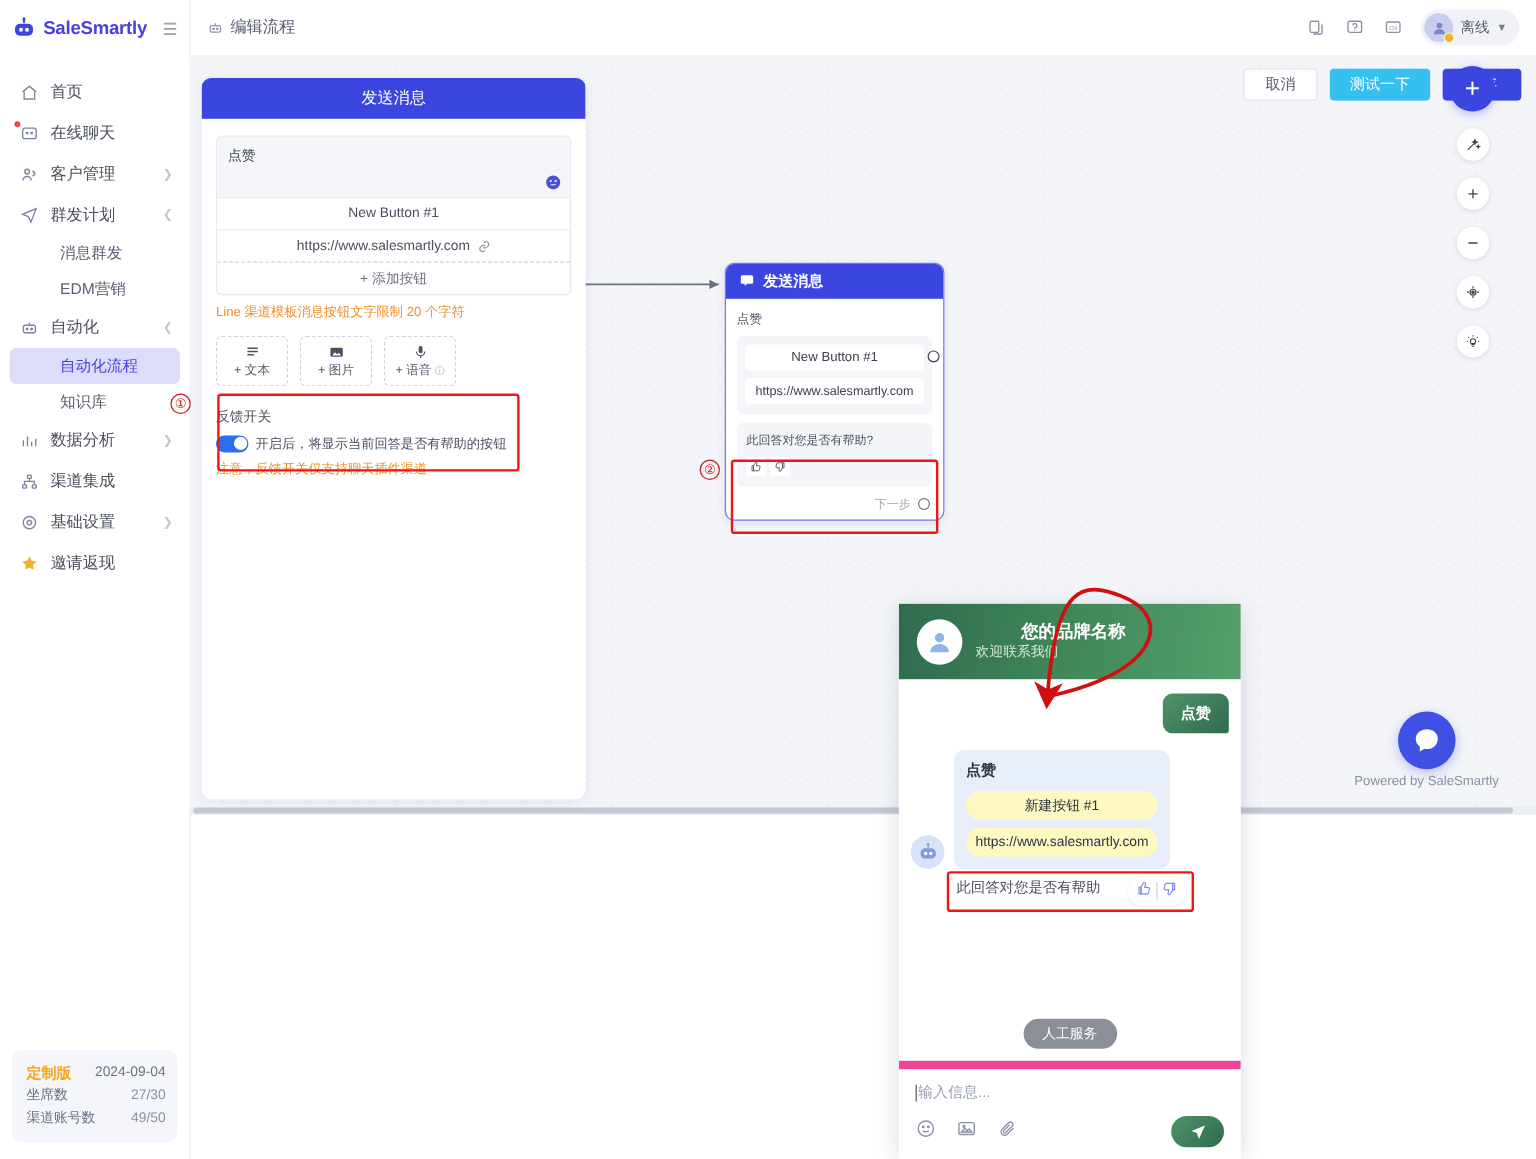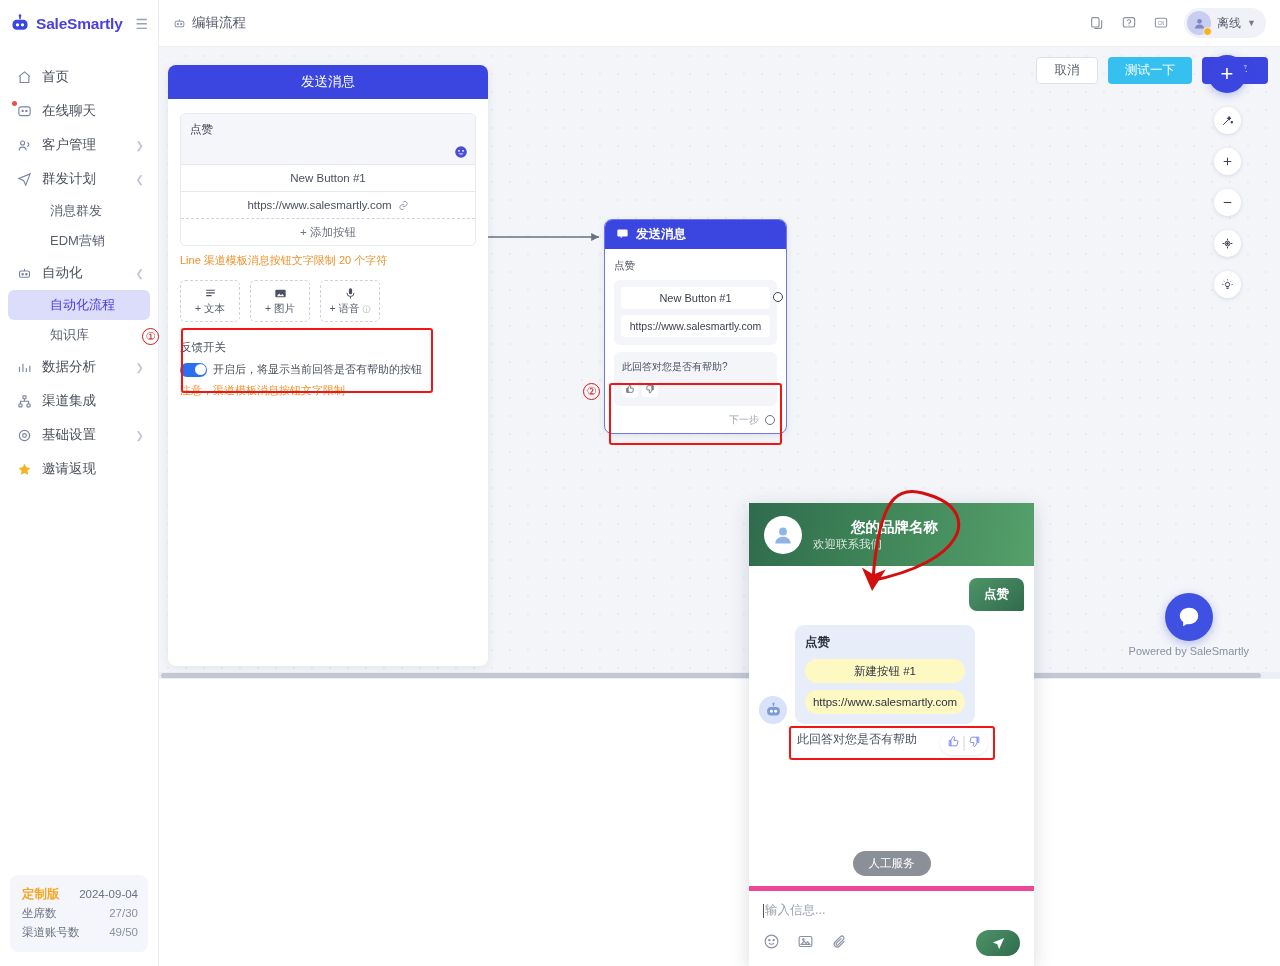--- a/index.html
+++ b/index.html
@@ -243,21 +243,21 @@
   .w-pill.last { margin-bottom: 0; }
   .w-fb { display: flex; gap: 23px; margin: 7px 0 0 38px; }
   .w-fb .q { font-size: 12px; color: #4b505f; }
   .w-fb .thumbs { background: #fff; border-radius: 13px; display: flex; align-items: center; gap: 2px; padding: 3px 7px; box-shadow: 0 1px 3px rgba(40,50,90,.1); }
   .w-fb .thumbs svg { color: #7e8cf0; }
   .w-human {
     position: absolute; left: 0; right: 0; bottom: 10px; display: flex; justify-content: center;
   }
   .w-human .p { background: #8b8f98; color: #fff; font-size: 11.5px; border-radius: 13px; padding: 5px 16px; }
 
-  .w-foot { border-top: 5px solid #ec4899; padding: 11px 14px 10px 14px; flex: 0 0 auto; }
+  .w-foot { border-top: 7px solid #ec4899; padding: 11px 14px 10px 14px; flex: 0 0 auto; }
   .w-input { font-size: 12.5px; color: #9aa1b0; display: flex; align-items: center; }
   .w-caret { display: inline-block; width: 1px; height: 14px; background: #555; margin-right: 1px; }
   .w-icons { display: flex; align-items: center; gap: 17px; margin-top: 11px; color: #8a91a3; }
   .w-send {
     margin-left: auto; width: 44px; height: 26px; border-radius: 13px;
     background: linear-gradient(135deg,#4f9467,#2f6b4d); display: flex; align-items: center;
     justify-content: center; color: #fff;
   }
 
   .arrow-svg { position: absolute; left: 0; top: 0; width: 1280px; height: 966px; pointer-events: none; z-index: 21; }
@@ -543,21 +543,21 @@
         </div>
 
         <div class="fb-block">
           <div class="fb-title">反馈开关</div>
           <div class="fb-toggle-row">
             <span class="switch">
                 <span class="knob"></span>
               </span>
             <span class="fb-desc">开启后，将显示当前回答是否有帮助的按钮</span>
           </div>
-          <div class="fb-warn">注意，渠道模板消息按钮文字限制</div>
+          <div class="fb-warn">注意，反馈开关仅支持聊天插件渠道</div>
         </div>
       </div>
     </div>
 
     <div class="hl-box" style="left:22px; top:281px; width:252px; height:65px;"></div>
 
     <div class="flow-node">
       <div class="fn-head">
         <span><svg width="13" height="13" viewBox="0 0 24 24" fill="#fff">
               <rect x="2.5" y="4.5" width="19" height="13" rx="2.5"></rect>

